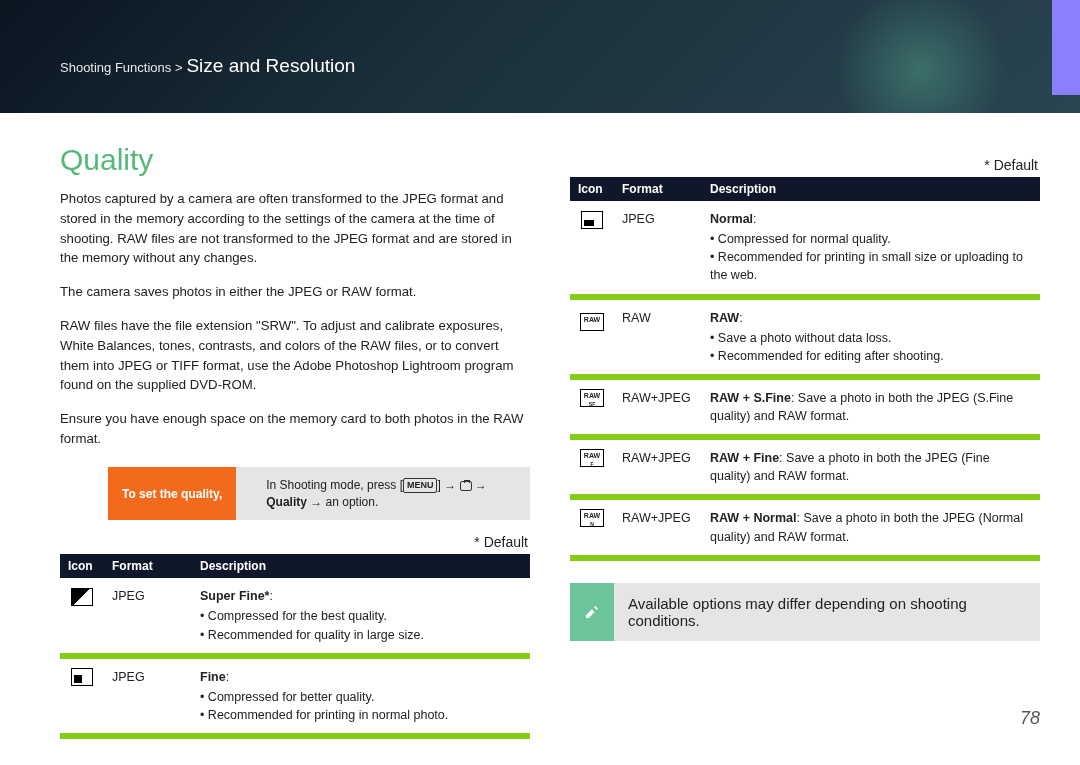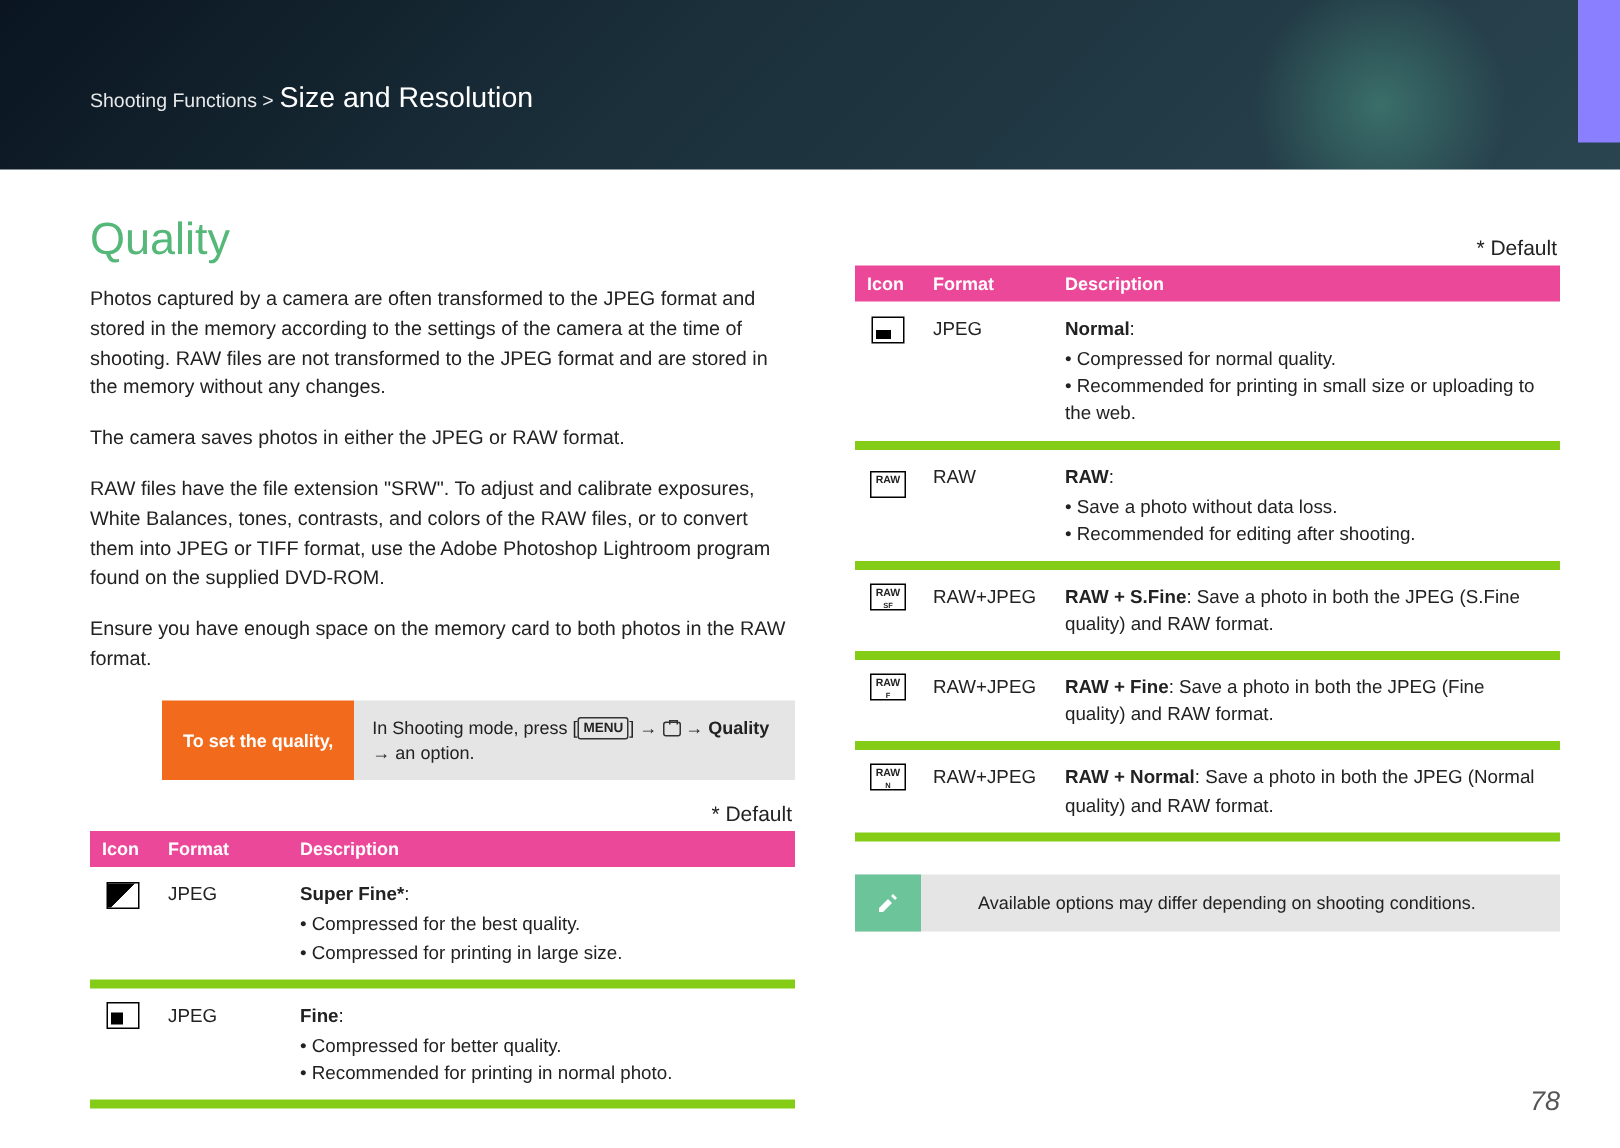--- a/index.html
+++ b/index.html
@@ -9,40 +9,40 @@
   .sidebar-tab { position:absolute; right:0; top:0; width:28px; height:95px; background:#8a7fff; }
   .breadcrumb { position:absolute; left:60px; top:55px; color:#fff; font-size:14px; }
   .breadcrumb .sub { font-size:13px; opacity:0.9; }
   .breadcrumb .main { font-size:19px; }
   .content { display:flex; padding: 30px 40px 0 60px; gap:40px; }
   .col { flex:1; }
   h1.section-title { color:#55b878; font-weight:400; font-size:30px; margin-bottom:12px; }
   p.body-text { font-size:13.2px; line-height:1.5; margin-bottom:14px; }
   .instruction-row { display:flex; margin-top:18px; }
   .instruction-label { background:#f26b1d; color:#fff; font-size:12px; font-weight:600; padding:10px 14px; display:flex; align-items:center;margin-left:48px; }
-  .instruction-body { background:#e5e5e5; flex:1; font-size:12px; padding:10px 12px; line-height:1.4; }
+  .instruction-body { background:#e5e5e5; flex:1; font-size:12px; padding:10px 30px; line-height:1.4; }
   .default-note { text-align:right; font-size:14px; margin:14px 2px 4px 0; }
   table { width:100%; border-collapse:collapse; font-size:12.5px; }
-  thead th { background:#ec4899; color:#fff; text-align:left; font-weight:600; padding:5px 8px; font-size:12px; }
+  thead th { background:#0f172a; color:#fff; text-align:left; font-weight:600; padding:5px 8px; font-size:12px; }
   tbody td { border-bottom:6px solid #84cc16; padding:9px 8px; vertical-align:top; line-height:1.45; }
   tbody td:first-child { width:44px; text-align:center; }
   tbody td:nth-child(2) { width:88px; }
   .icon-box { display:inline-block; width:22px; height:18px; border:1.5px solid #000; position:relative; vertical-align:middle; }
   .icon-box.sf::after { content:""; position:absolute; left:0; top:0; width:100%; height:100%; background:linear-gradient(135deg,#000 49%, transparent 50%); }
   .icon-box.f::after { content:""; position:absolute; left:2px; bottom:2px; width:8px; height:8px; background:#000; }
   .icon-box.n::after { content:""; position:absolute; left:2px; bottom:2px; width:10px; height:6px; background:#000; }
   .icon-raw { display:inline-block; width:24px; height:18px; border:1.5px solid #000; font-size:7px; font-weight:700; text-align:center; line-height:8px; padding-top:2px; }
   .icon-raw .sub { font-size:5px; display:block; }
   ul.desc-list { list-style:none; padding:0; margin:2px 0 0 0; }
   ul.desc-list li::before { content:"• "; }
-  .note-box { background:#e5e5e5; display:flex; margin-top:22px; font-size:12px;gap:24px; }
+  .note-box { background:#e5e5e5; display:flex; margin-top:22px; font-size:15px; }
   .note-icon { background:#6cc49a; width:44px; display:flex; align-items:center; justify-content:center; }
   .note-icon svg { width:16px; height:16px; }
   .note-text { padding:12px 14px; flex:1; display:flex; align-items:center; }
-  .page-num { position:absolute; right:40px; bottom:20px; font-style:italic; font-size:18px; color:#555; }
+  .page-num { position:absolute; right:40px; bottom:36px; font-style:italic; font-size:18px; color:#555; }
   .menu-icon { display:inline-block; border:1px solid #333; border-radius:2px; padding:0 3px; font-size:9px; font-weight:700; vertical-align:middle; }
   .cam-icon { display:inline-block; width:12px; height:10px; border:1px solid #333; border-radius:2px; vertical-align:middle; position:relative; }
   .cam-icon::before{content:"";position:absolute;top:-2px;left:3px;width:4px;height:2px;border:1px solid #333;border-bottom:none;}
 </style>
 </head>
 <body>
 
 <div class="header">
   <div class="sidebar-tab"></div>
   <div class="breadcrumb">
@@ -76,21 +76,21 @@
       </tr>
         </thead>
       <tbody>
         <tr>
           <td><span class="icon-box sf"></span></td>
           <td>JPEG</td>
           <td>
             <b>Super Fine*</b>:
             <ul class="desc-list">
               <li>Compressed for the best quality.</li>
-              <li>Compressed for printing in large size.</li>
+              <li>Recommended for quality in large size.</li>
             </ul>
           </td>
         </tr>
         <tr>
           <td><span class="icon-box f"></span></td>
           <td>JPEG</td>
           <td>
             <b>Fine</b>:
             <ul class="desc-list">
               <li>Compressed for better quality.</li>

